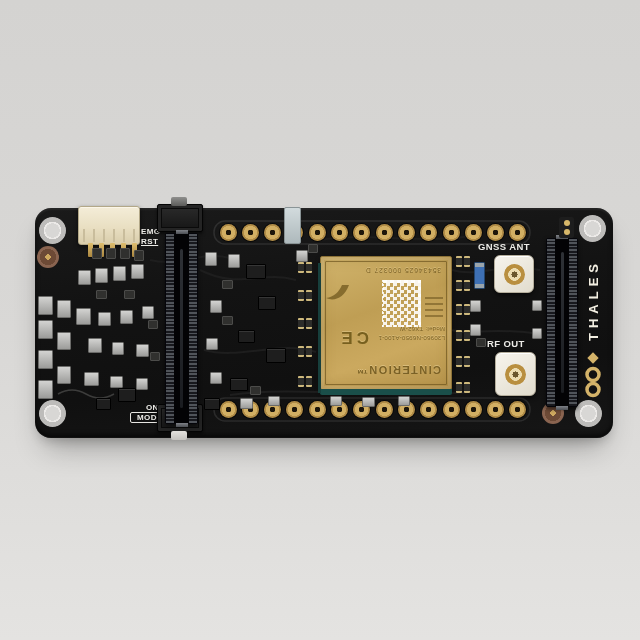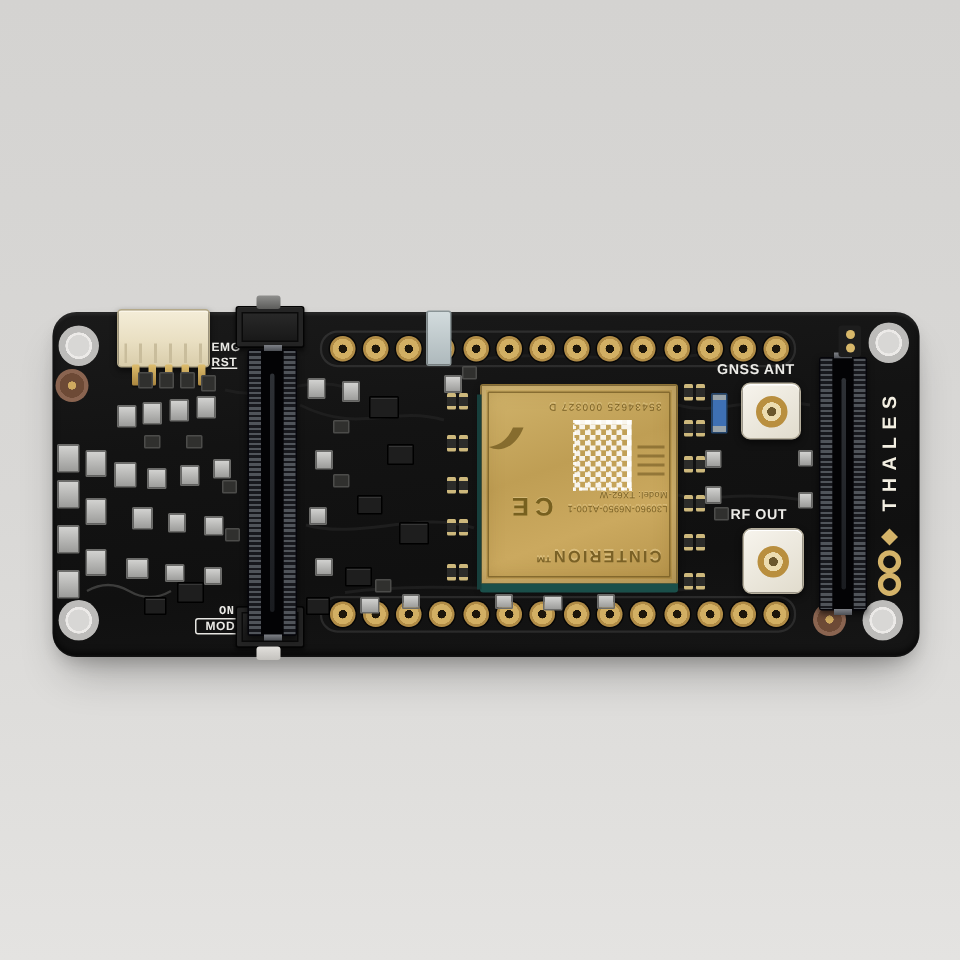--- a/index.html
+++ b/index.html
@@ -140,21 +140,21 @@
 
   <div class="batt"></div>
   <div class="batt-pin" style="left:88px;"></div>
   <div class="batt-pin" style="left:99px;"></div>
   <div class="batt-pin" style="left:110px;"></div>
   <div class="batt-pin" style="left:121px;"></div>
   <div class="batt-pin" style="left:132px;"></div>
 
   <div class="silk" style="left:141px;top:227px;">EMG</div>
   <div class="silk" style="left:141px;top:237px;text-decoration:underline;">RST</div>
-  <div class="silk" style="left:146px;top:403px;font-family:Liberation Mono, monospace;">ON</div>
+  <div class="silk" style="left:146px;top:403px;">ON</div>
   <div class="silk boxed" style="left:130px;top:412px;">MOD</div>
   <div class="silk big" style="left:478px;top:242px;">GNSS ANT</div>
   <div class="silk big" style="left:487px;top:339px;">RF OUT</div>
 
   <div class="tact top" style="left:157px;top:204px;">
       <span class="cap"></span>
     </div>
   <div class="tact bottom" style="left:157px;top:404px;">
       <span class="cap"></span>
     </div>

